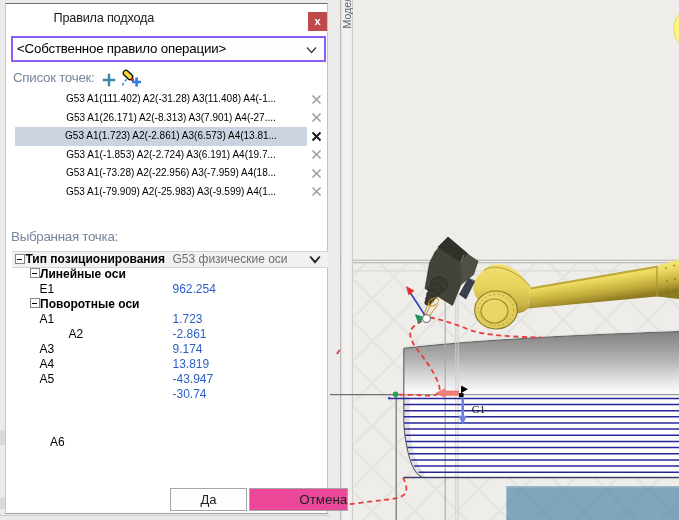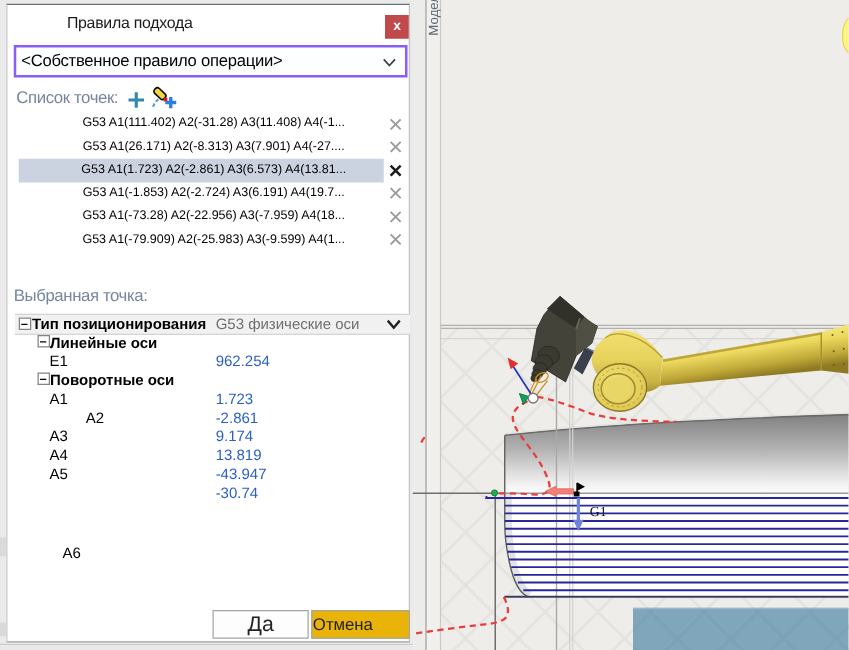--- a/index.html
+++ b/index.html
@@ -255,16 +255,16 @@
     <div class="pr" style="left:172.5px;top:326.6px;color:#2b5fc4;">-2.861</div>
 <div class="pr" style="left:39.5px;top:341.6px;">A3</div>
     <div class="pr" style="left:172.5px;top:341.6px;color:#2b5fc4;">9.174</div>
 <div class="pr" style="left:39.5px;top:356.6px;">A4</div>
     <div class="pr" style="left:172.5px;top:356.6px;color:#2b5fc4;">13.819</div>
 <div class="pr" style="left:39.5px;top:371.6px;">A5</div>
     <div class="pr" style="left:172.5px;top:371.6px;color:#2b5fc4;">-43.947</div>
 <div class="pr" style="left:50px;top:386.6px;margin-top:48px;">A6</div>
     <div class="pr" style="left:172.5px;top:386.6px;color:#2b5fc4;">-30.74</div>
 
-<div class="abs" style="left:170px;top:487.7px;width:77px;height:23.4px;border:1px solid #a5a5a5;background:#fdfdfd;box-sizing:border-box;text-align:center;line-height:21px;font-size:17px;color:#222;">Да</div>
-<div class="abs" style="left:249.3px;top:487.7px;width:79px;height:23.4px;border:1px solid #a5a5a5;background:#eab308;box-sizing:border-box;text-align:left;line-height:21px;font-size:13.4px;color:#222;">Отмена</div>
+<div class="abs" style="left:170px;top:487.7px;width:77px;height:23.4px;border:1px solid #a5a5a5;background:#fdfdfd;box-sizing:border-box;text-align:center;line-height:21px;font-size:13px;color:#222;">Да</div>
+<div class="abs" style="left:249.3px;top:487.7px;width:99px;height:23.4px;border:1px solid #a5a5a5;background:#ec4899;box-sizing:border-box;text-align:right;line-height:21px;font-size:13.4px;color:#222;">Отмена</div>
 
 </div>
 
 </body></html>

